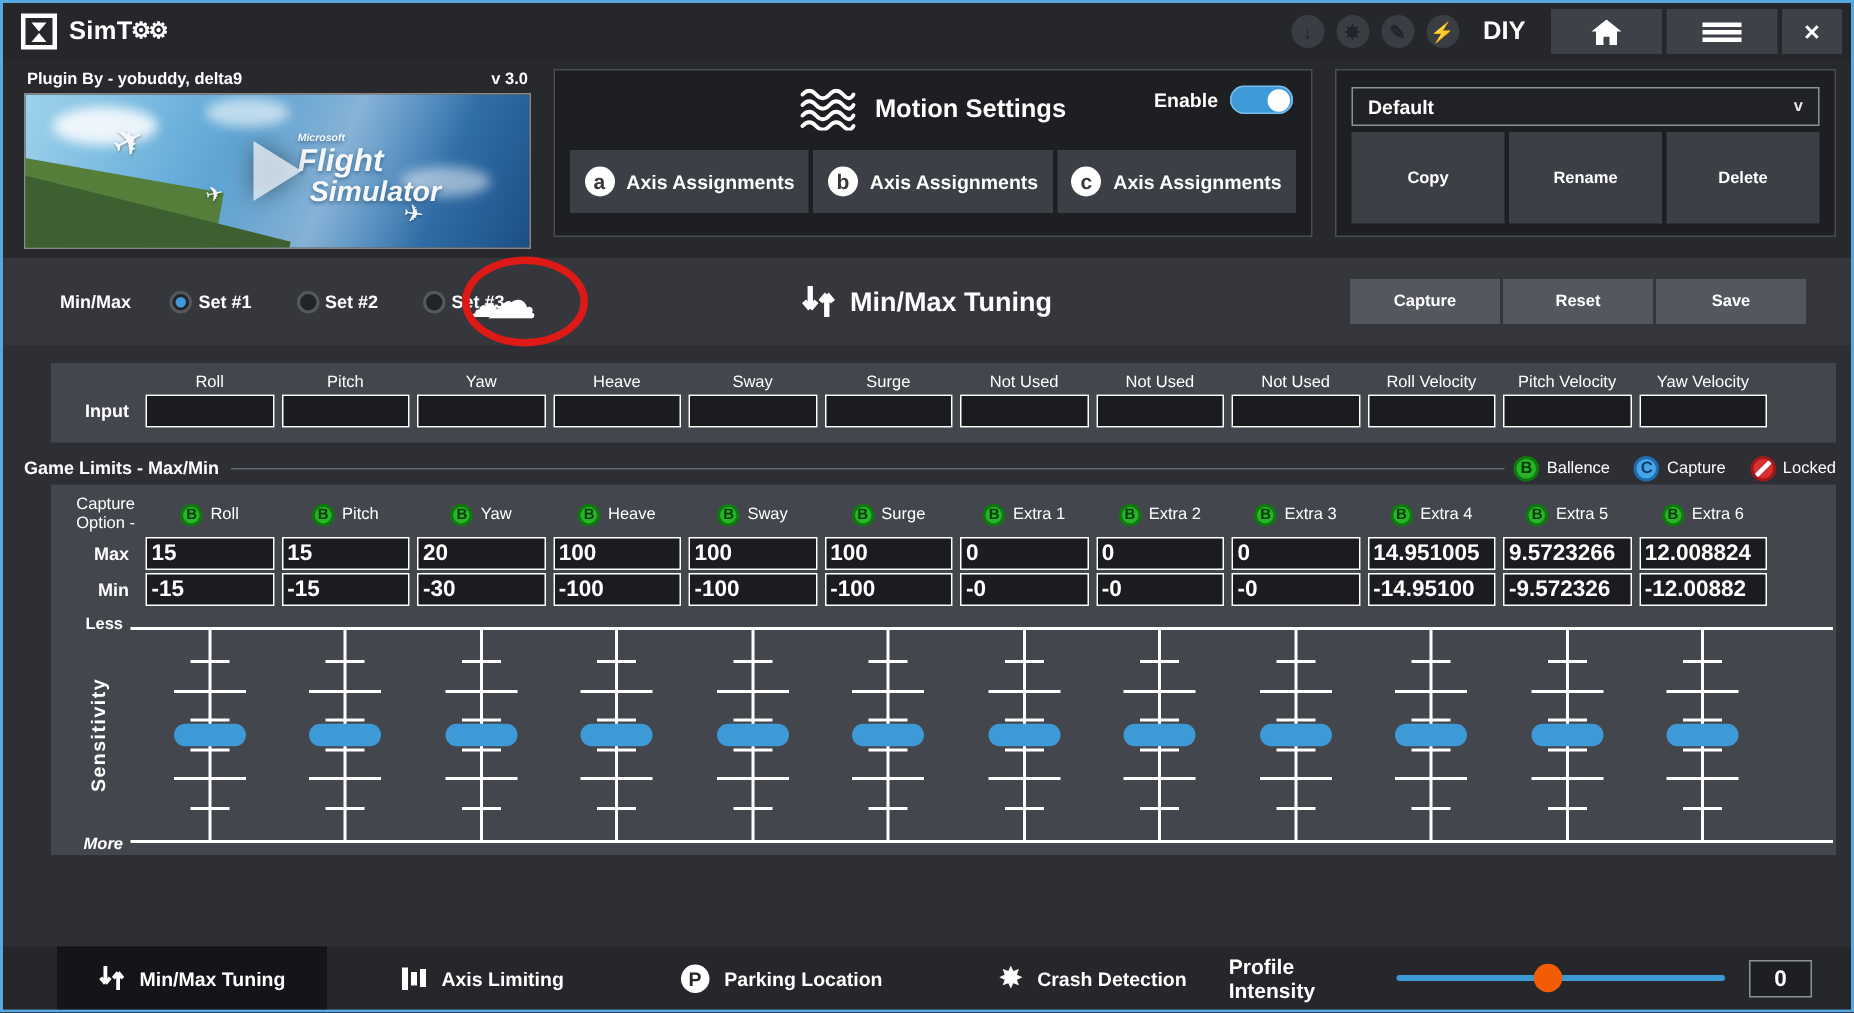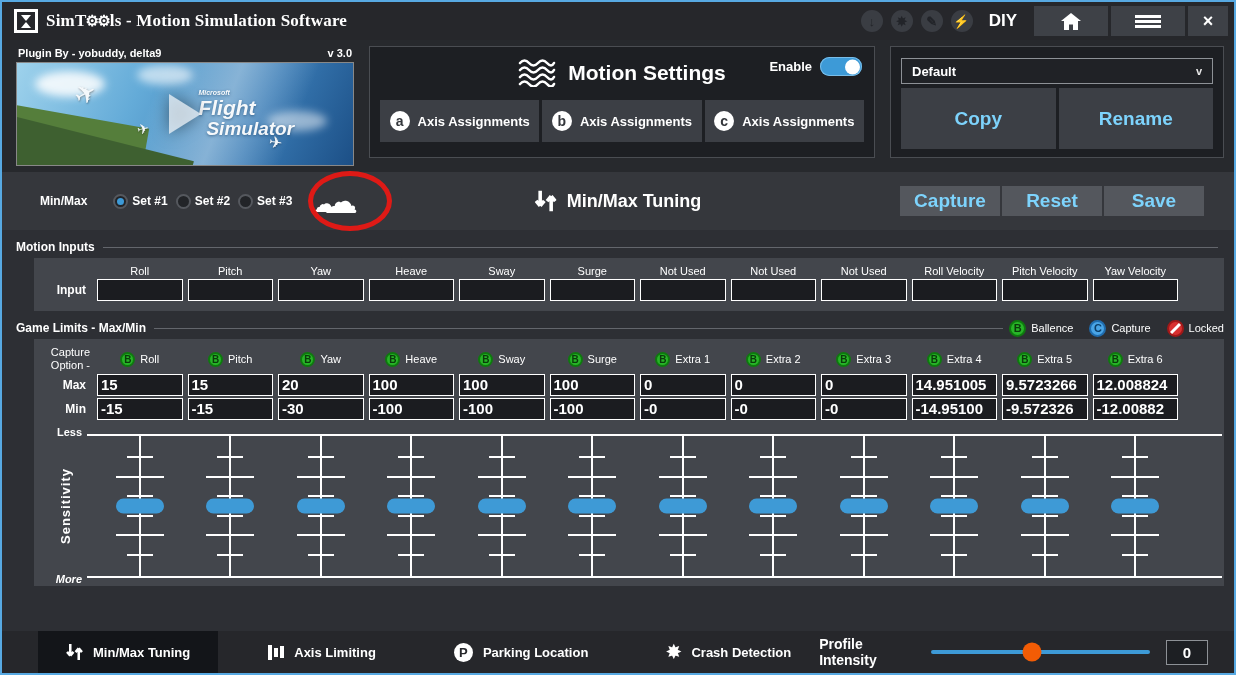--- a/index.html
+++ b/index.html
@@ -9,21 +9,21 @@
   .window { width:1236px; height:675px; border:2px solid #57a9e2; background:#2d2f34;
             display:flex; flex-direction:column; overflow:hidden; }
 
   
   .titlebar { height:38px; background:#26272b; display:flex; align-items:center;
               padding:0 6px 0 12px; flex:none; }
   .logo { width:24px; height:24px; border:3px solid #fff; margin-right:8px;
           display:flex; flex-direction:column; align-items:center; justify-content:center; }
   .hg-top { width:0;height:0;border-left:5px solid transparent;border-right:5px solid transparent;border-top:6px solid #fff; }
   .hg-bot { width:0;height:0;border-left:5px solid transparent;border-right:5px solid transparent;border-bottom:6px solid #fff; margin-top:1px;}
-  .app-title { color:#fff; font-weight:bold; font-size:17px; letter-spacing:.2px; display:flex; align-items:center;font-family:Liberation Serif, serif;}
+  .app-title { color:#fff; font-weight:bold; font-size:17px; letter-spacing:.2px; display:flex; align-items:flex-start;}
   .gear { font-size:15px; margin:0 -1px; }
   .titlebar-right { margin-left:auto; display:flex; align-items:center; }
   .status-icons { display:flex; gap:8px; margin-right:16px; }
   .circ-icon { width:22px; height:22px; border-radius:50%; background:#3a3d43; color:#222429;
                font-size:13px; font-weight:bold; display:flex; align-items:center; justify-content:center; }
   .badge { color:#fff; font-weight:bold; font-size:17px; margin-right:14px; }
   .win-btn { width:74px; height:30px; background:#3e4147; display:flex; align-items:center;
              justify-content:center; margin-left:3px; color:#fff; }
   .win-btn.close { width:40px; font-size:18px; font-weight:bold; }
   .hamburger span { display:block; width:26px; height:3px; background:#fff; margin:2px 0; }
@@ -50,49 +50,49 @@
   .vt-line1 { font-size:21px; display:block; }
   .vt-line2 { font-size:19px; display:block; margin-left:8px; margin-top:1px;}
   .play-btn { position:absolute; left:50%; top:50%; transform:translate(-50%,-50%);
     width:0; height:0; border-left:32px solid rgba(230,238,244,.8);
     border-top:20px solid transparent; border-bottom:20px solid transparent;
     filter:drop-shadow(0 0 8px rgba(0,0,0,.55)); }
 
   .panel { background:#1d1f23; border:1px solid #4a4d52; }
   .motion-panel { width:506px; flex:none; height:112px; position:relative; padding:10px 10px 8px; }
   .ms-head { display:flex; align-items:center; justify-content:center; gap:12px; margin-top:2px; }
-  .ms-title { color:#fff; font-weight:bold; font-size:21px; }
+  .ms-title { color:#fff; font-weight:bold; font-size:17px; }
   .enable-wrap { position:absolute; right:12px; top:10px; display:flex; align-items:center; gap:8px;margin-left:22px; }
   .enable-label { color:#fff; font-weight:bold; font-size:13px; }
   .toggle { width:42px; height:19px; border-radius:10px; background:#3d9ad7;
             box-shadow:inset 0 0 0 1px #79bde8; position:relative; }
   .toggle .knob { position:absolute; right:2px; top:50%; transform:translateY(-50%);
                   width:15px; height:15px; border-radius:50%; background:#fff; }
   .axis-row { display:flex; gap:3px; margin-top:13px; }
   .axis-btn { flex:1; height:42px; background:#3c3f45; display:flex; align-items:center;
               justify-content:center; gap:8px; }
   .axis-letter { width:20px; height:20px; border-radius:50%; background:#fff; color:#34373c;
                  font-weight:bold; font-size:14px; display:flex; align-items:center; justify-content:center; }
   .axis-btn-label { color:#fff; font-weight:bold; font-size:13px; }
 
   .profile-panel { flex:1; height:112px; padding:6px 10px 8px; display:flex; flex-direction:column; }
   .profile-title { color:#fff; font-weight:bold; font-size:14px; text-align:center; }
   .dropdown { height:26px; background:#202226; border:1px solid #8d9196; display:flex;
               align-items:center; padding:0 10px; margin-top:5px;text-align:center; }
   .dd-value { color:#fff; font-weight:bold; font-size:13px; }
   .dd-arrow { margin-left:auto; color:#e8e8e8; font-size:11px; font-weight:bold; }
   .btn-row { display:flex; gap:3px; margin-top:4px; flex:1; }
-  .panel-btn { flex:1; background:#3c3f45; color:#7dd3fc; font-weight:bold; font-size:19px;
+  .panel-btn { flex:1; background:#3c3f45; color:#ffffff; font-weight:bold; font-size:11px;
                display:flex; align-items:center; justify-content:center; }
 
   
   .minmax-row { height:58px; background:#35373c; display:flex; align-items:center;
                 position:relative; padding:0 30px 0 38px; flex:none; }
   .mm-label { color:#fff; font-weight:bold; font-size:12px; }
-  .set-radios { display:flex; gap:8px; margin-left:26px; }
+  .set-radios { display:flex; gap:30px; margin-left:26px; }
   .radio-item { display:flex; align-items:center; gap:4px; }
   .radio-dot { width:15px; height:15px; border-radius:50%; background:#222428;
                border:2px solid #55585e; position:relative; }
   .radio-dot.sel::after { content:''; position:absolute; inset:2px; border-radius:50%; background:#3d9ad7; }
   .radio-label { color:#fff; font-weight:bold; font-size:12px; }
   .clouds-icon { position:absolute; left:322px; top:12px; color:#fff; }
   .cloud-big { font-size:34px; line-height:1; }
   .cloud-small { position:absolute; left:-12px; top:8px; font-size:24px; line-height:1; }
   .annotation-circle { position:absolute; left:306px; top:-1px; width:84px; height:60px;
                        border:5px solid #de1a16; border-radius:50%; }
@@ -176,21 +176,20 @@
 
   <div class="titlebar">
     <div class="logo">
         <span class="hg-top"></span>
         <span class="hg-bot"></span>
       </div>
     <div class="app-title">
       <span>SimT</span>
         <span class="gear">⚙</span>
         <span class="gear">⚙</span>
-        <span>ls - Motion Simulation Software</span>
     </div>
     <div class="titlebar-right">
       <div class="status-icons">
           <div class="circ-icon">↓</div>
           <div class="circ-icon">✸</div>
           <div class="circ-icon">✎</div>
           <div class="circ-icon">⚡</div>
         </div>
       <div class="badge">DIY</div>
       <div class="win-btn">
@@ -271,20 +270,21 @@
     </div>
 
     <div class="panel profile-panel">
       <div class="dropdown">
         <span class="dd-value">Default</span>
         <span class="dd-arrow">v</span>
       </div>
       <div class="btn-row">
           <div class="panel-btn">Copy</div>
           <div class="panel-btn">Rename</div>
+          <div class="panel-btn">Delete</div>
         </div>
     </div>
   </div>
 
   <div class="minmax-row">
     <span class="mm-label">Min/Max</span>
     <div class="set-radios">
         <div class="radio-item">
           <div class="radio-dot sel"></div>
           <div class="radio-label">Set #1</div>
@@ -311,24 +311,20 @@
       <span>Min/Max Tuning</span>
     </div>
     <div class="mm-buttons">
         <div class="panel-btn light">Capture</div>
         <div class="panel-btn light">Reset</div>
         <div class="panel-btn light">Save</div>
       </div>
   </div>
 
   <div class="section">
-    <div class="section-head">
-      <span class="section-title">Motion Inputs</span>
-      <span class="section-line"></span>
-    </div>
     <div class="section-panel">
       <div class="io-grid">
           <div class="cell-label"></div>
           <div class="col-head">Roll</div>
           <div class="col-head">Pitch</div>
           <div class="col-head">Yaw</div>
           <div class="col-head">Heave</div>
           <div class="col-head">Sway</div>
           <div class="col-head">Surge</div>
           <div class="col-head">Not Used</div>

